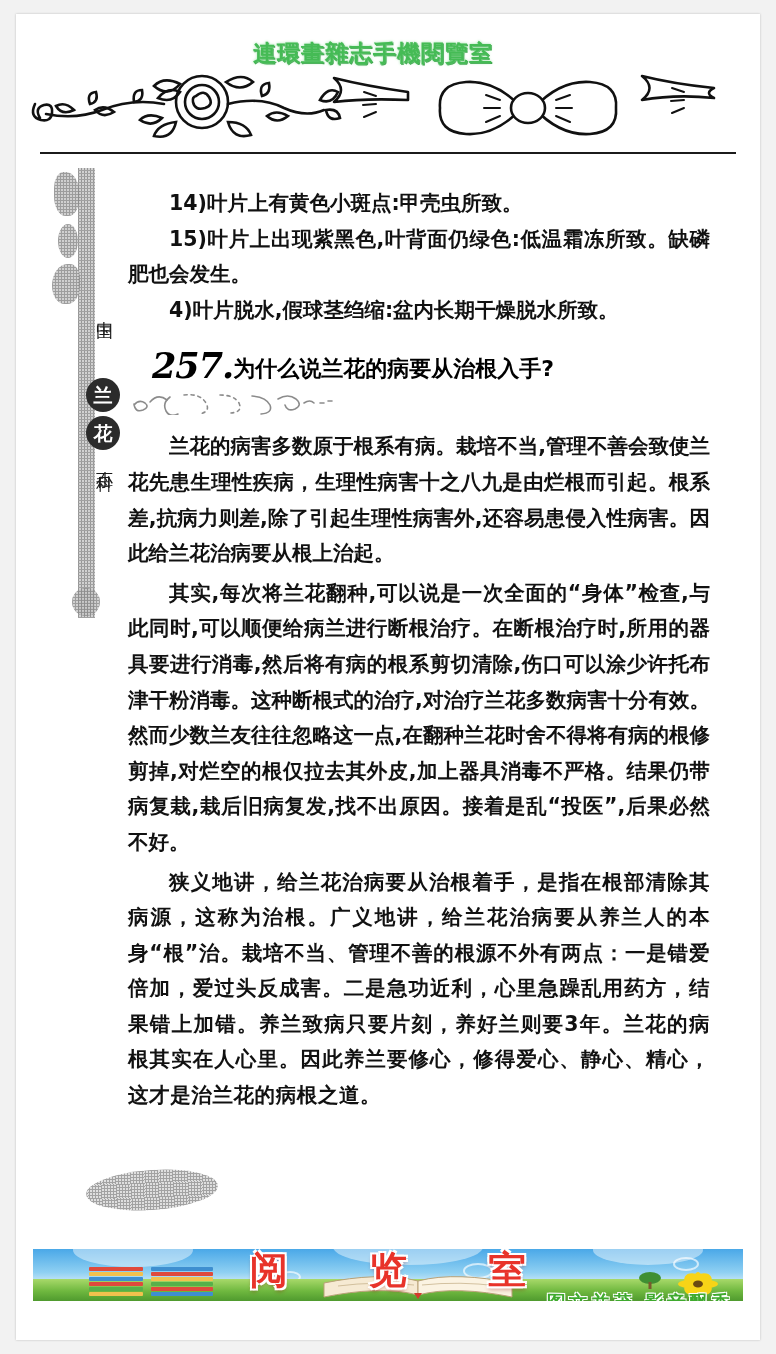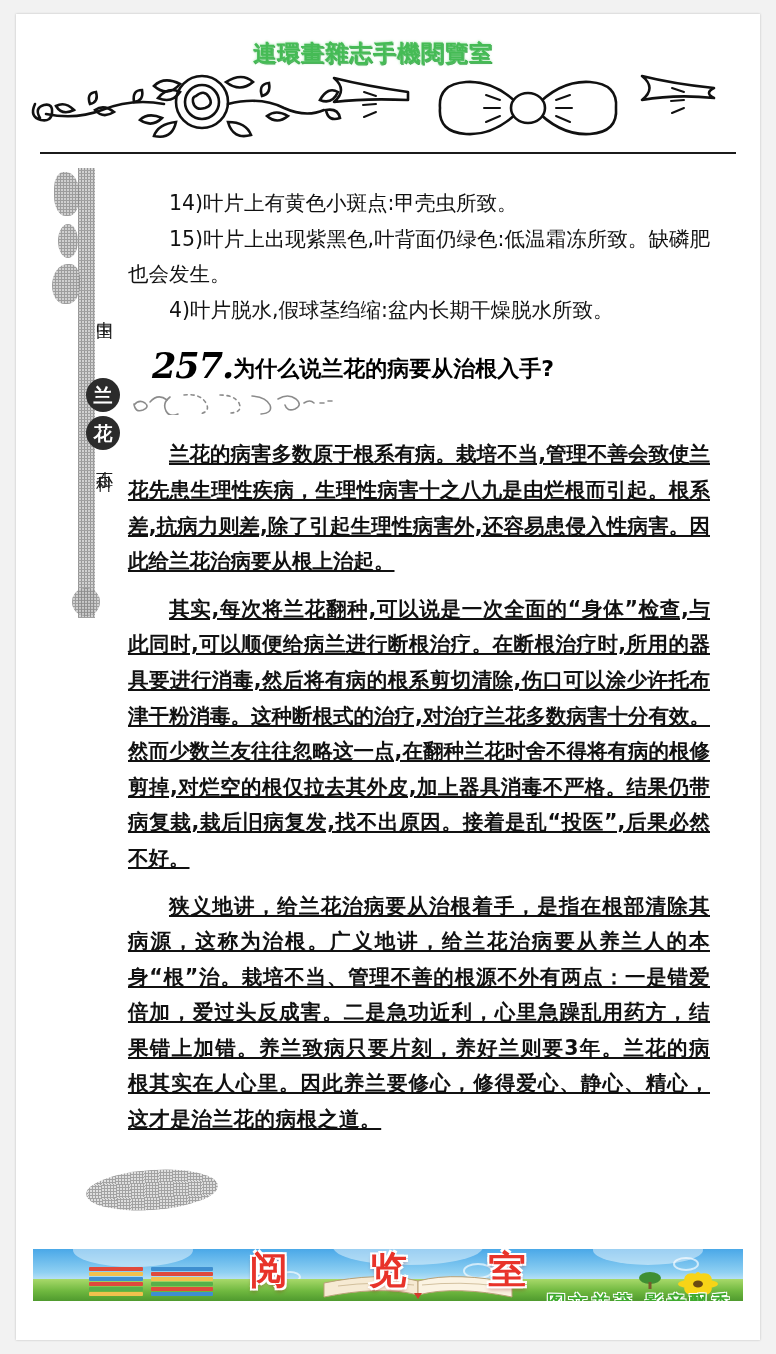--- a/index.html
+++ b/index.html
@@ -108,34 +108,34 @@
     font-family:"DejaVu Sans","Liberation Sans",sans-serif;
     font-size:20.5px;line-height:35.6px;color:#111;
     margin:0 0 0 0;
     text-align:justify;text-justify:inter-character;
     text-indent:2em;
     font-weight:600;
   }
   .list-line{
     font-size:20.5px;line-height:35.6px;color:#111;
     text-indent:2em;text-align:justify;text-justify:inter-character;
-    font-weight:400;margin:0;
+    font-weight:700;margin:0;
   }
   .qa-head{
     margin:18px 0 0 0;padding-left:24px;
     font-size:22px;line-height:40px;color:#000;font-weight:700;
     white-space:nowrap;
   }
   .qa-num{
     font-family:"DejaVu Serif","Liberation Serif",serif;
     font-size:35px;font-weight:700;font-style:italic;
     letter-spacing:-1px;vertical-align:-2px;
   }
   .flourish{height:26px;margin:0 0 6px 0;}
-  .para-block{margin-top:12px;text-decoration:underline;}
+  .para-block{margin-top:4px;}
   .para-spaced{letter-spacing:.6px;}
 
   
   .pagenum-wrap{
     position:absolute;left:78px;top:1160px;width:150px;height:62px;
   }
   .pagenum-oval{
     position:absolute;left:8px;top:10px;width:132px;height:40px;
     border-radius:50%;
     background:

